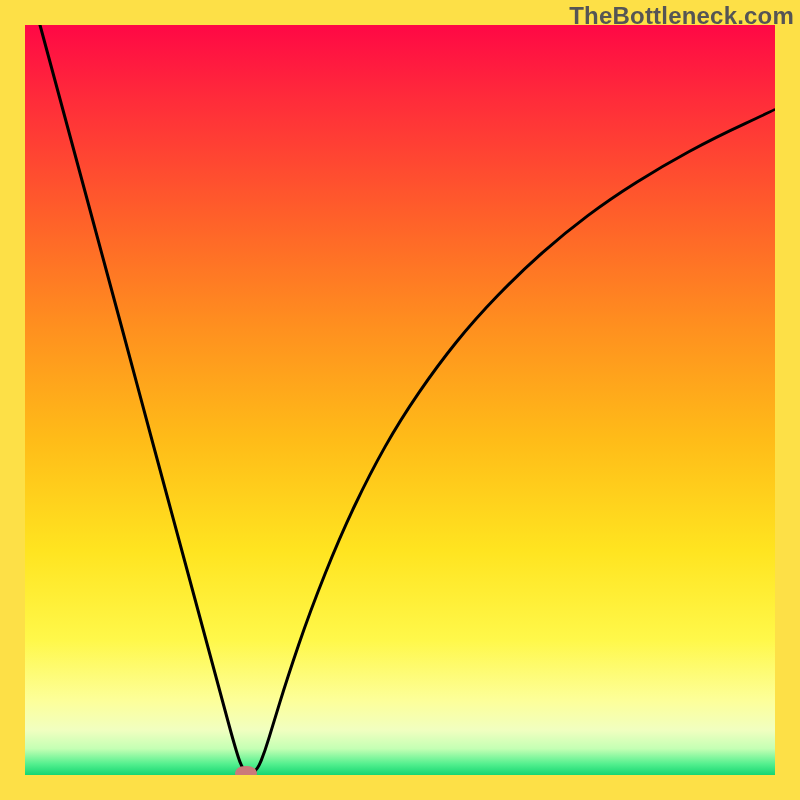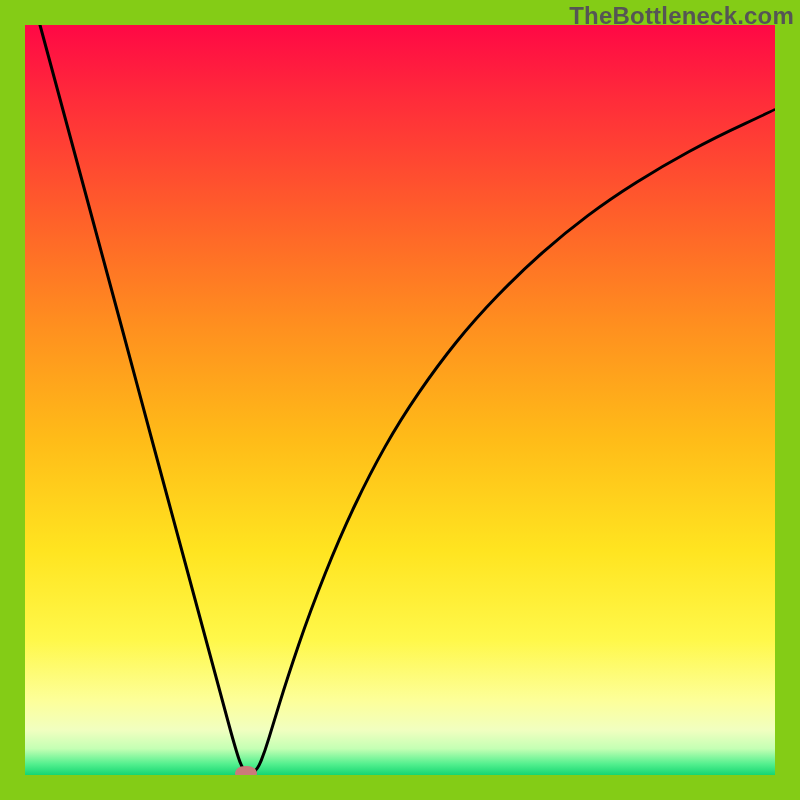--- a/index.html
+++ b/index.html
@@ -7,21 +7,21 @@
     padding: 0;
     width: 800px;
     height: 800px;
     background: #000;
     font-family: Arial, Helvetica, sans-serif;
   }
   .frame {
     position: relative;
     width: 800px;
     height: 800px;
-    background: #84cc16;
+    background: #fde047;
   }
   .watermark {
     position: absolute;
     top: 2px;
     right: 6px;
     color: #555;
     font-size: 24px;
     font-weight: bold;
     z-index: 5;
     letter-spacing: 0.2px;

